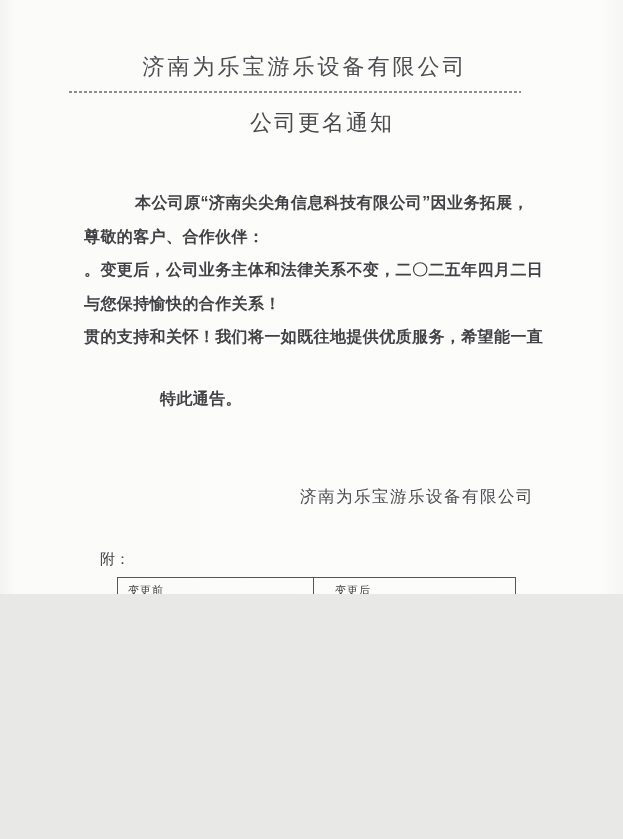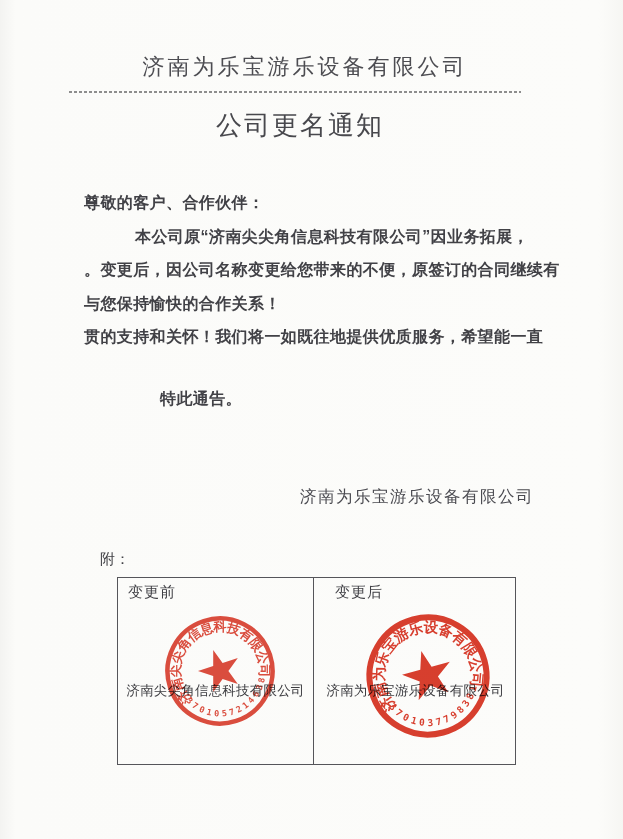--- a/index.html
+++ b/index.html
@@ -1,31 +1,31 @@
 <!DOCTYPE html>
 <html><head>
 <meta charset="utf-8">
 <style>
   html,body{margin:0;padding:0;background:#e8e8e6;}
   .page{
-    position:relative;width:623px;height:839px;overflow:hidden;
+    position:relative;width:623px;height:594px;overflow:hidden;
     background:linear-gradient(90deg,#f3f3f1 0,#fbfbf9 2.5%,#fcfcfa 96%,#f6f6f3 100%);
     font-family:"Liberation Serif","DejaVu Serif",serif;color:#3f3f44;
   }
   .letterhead{
     position:absolute;top:52px;left:0;width:610px;text-align:center;
     font-size:22px;letter-spacing:3px;color:#4d4d52;white-space:nowrap;
   }
   .divider{
     position:absolute;top:91px;left:69px;width:452px;height:2px;
     background:repeating-linear-gradient(90deg,#8d8d8d 0 3px,transparent 3px 5px);
   }
   .doc-title{
     position:absolute;top:108px;left:0;width:600px;text-align:center;
-    font-size:26px;letter-spacing:2px;color:#48484d;white-space:nowrap;
+    font-size:22px;letter-spacing:2px;color:#48484d;white-space:nowrap;padding-left:22px;
   }
   .letter-body{
     position:absolute;top:186px;left:84px;width:470px;
     font-family:"Liberation Sans","DejaVu Sans",sans-serif;
     font-size:16px;font-weight:600;line-height:33.5px;color:#414146;
     letter-spacing:0.4px;
   }
   .letter-body .line{white-space:nowrap;}
   .letter-body .indent{text-indent:51px;}
   .letter-body .closing{text-indent:76px;margin-top:28px;}
@@ -42,21 +42,21 @@
   }
   .attach-table{
     position:absolute;top:577px;left:117px;width:399px;height:188px;
     border:1px solid #55555a;box-sizing:border-box;
   }
   .attach-table .v-divider{
     position:absolute;top:0;bottom:0;left:195px;width:0;
     border-left:1px solid #55555a;
   }
   .cell-header{
-    position:absolute;top:5px;font-size:15px;color:#3f3f44;letter-spacing:1px;
+    position:absolute;top:5px;font-size:11px;color:#3f3f44;letter-spacing:1px;
   }
   .cell-header.before{left:10px;}
   .cell-header.after{left:217px;}
   .cell-company{
     position:absolute;top:104px;font-size:13.5px;color:#3c3c40;
     text-align:center;white-space:nowrap;letter-spacing:0.2px;
   }
   .cell-company.before{left:0;width:195px;}
   .cell-company.after{left:196px;width:203px;}
   .seal{
@@ -84,23 +84,23 @@
 </head>
 <body>
 
 <div class="page">
 
   <div class="letterhead">济南为乐宝游乐设备有限公司</div>
   <div class="divider"></div>
   <div class="doc-title">公司更名通知</div>
 
   <div class="letter-body">
+    <div class="line indent">本公司原“济南尖尖角信息科技有限公司”因业务拓展，</div>
     <div class="line">尊敬的客户、合作伙伴：</div>
-    <div class="line indent">本公司原“济南尖尖角信息科技有限公司”因业务拓展，</div>
-    <div class="line">。变更后，因公司名称变更给您带来的不便，原签订的合同继续有</div>
+    <div class="line">。变更后，公司业务主体和法律关系不变，二〇二五年四月二日</div>
     <div class="line">与您保持愉快的合作关系！</div>
     <div class="line">贯的支持和关怀！我们将一如既往地提供优质服务，希望能一直</div>
     <div class="line closing">特此通告。</div>
   </div>
 
   <div class="signature">济南为乐宝游乐设备有限公司</div>
 
   <div class="attach-label">附：</div>
 
   <div class="attach-table">

